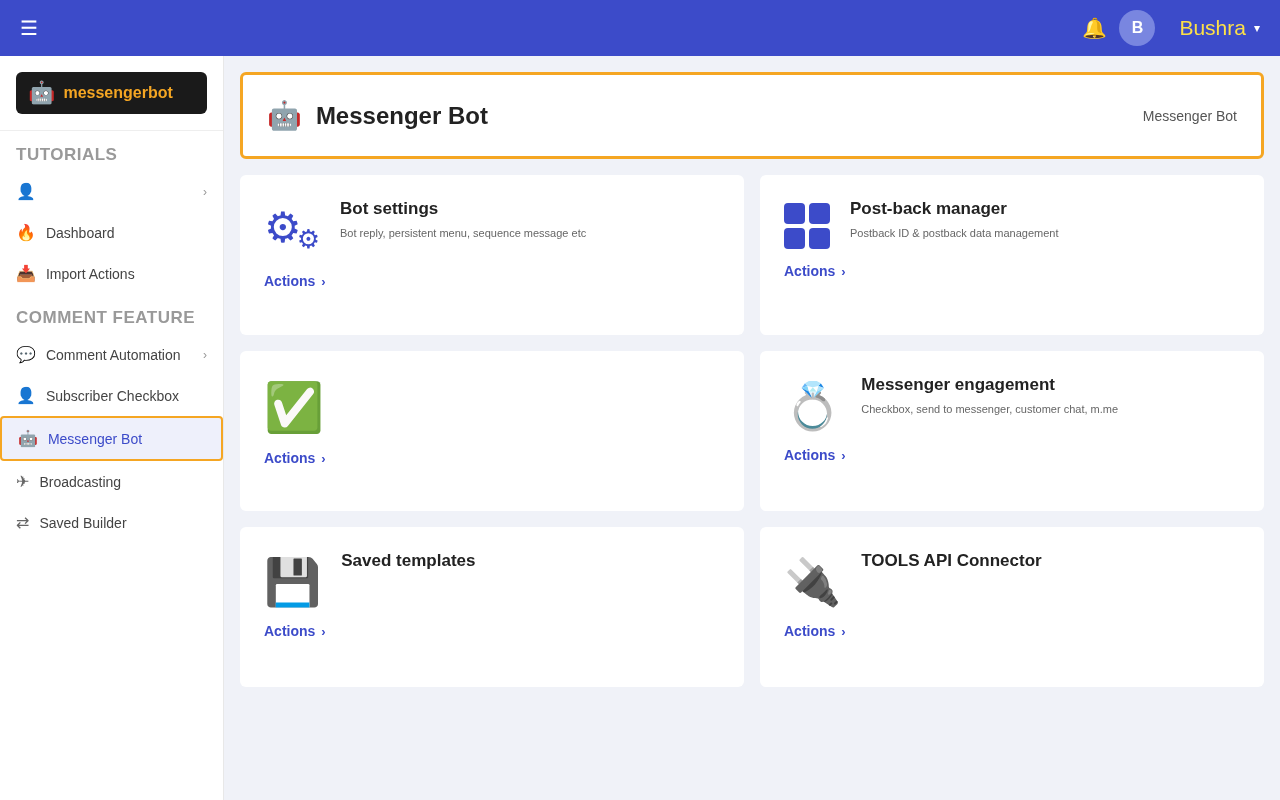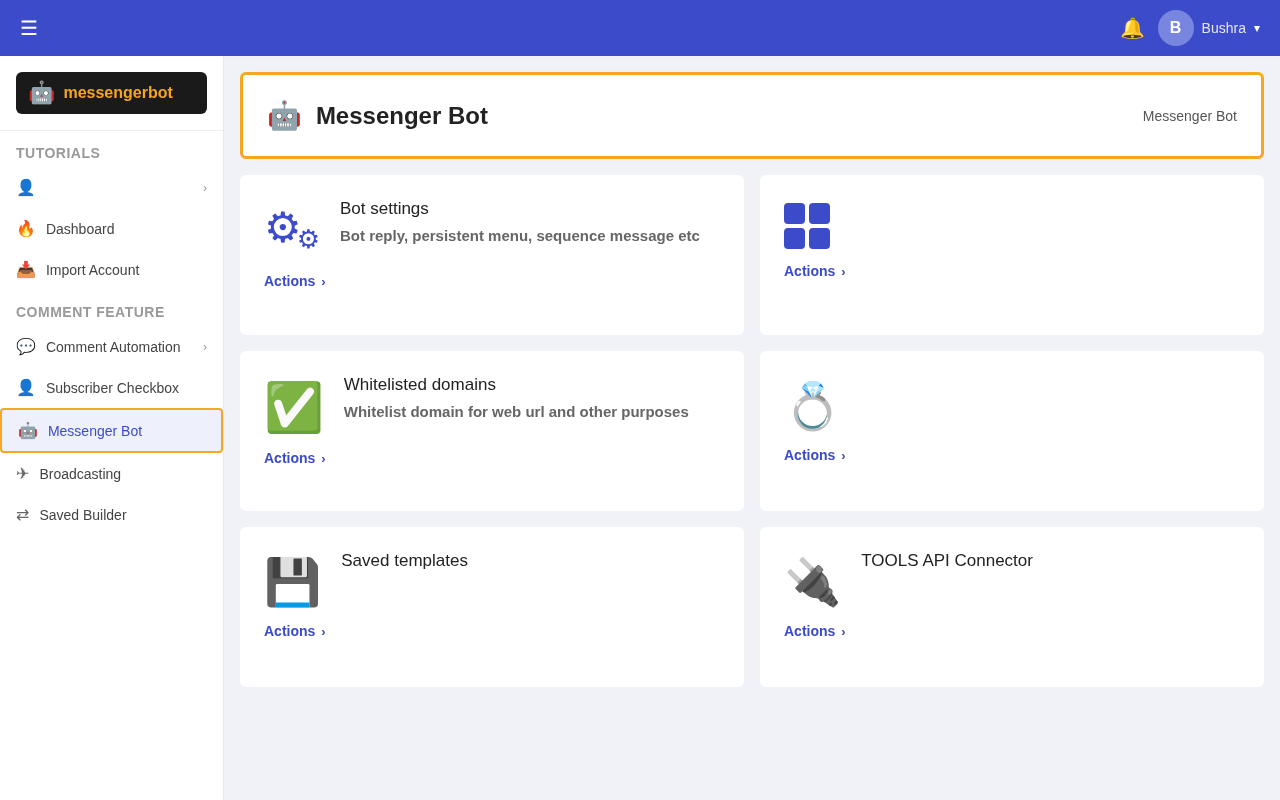--- a/index.html
+++ b/index.html
@@ -14,21 +14,21 @@
       justify-content: space-between;
       padding: 0 20px;
       flex-shrink: 0;
     }
     .topnav-left { display: flex; align-items: center; gap: 16px; }
     .hamburger { color: white; font-size: 20px; cursor: pointer; }
     .topnav-right { display: flex; align-items: center; gap: 12px; color: white; }
     .bell-icon { font-size: 20px; color: white; }
     .user-area { display: flex; align-items: center; gap: 8px; cursor: pointer; }
     .avatar { width: 36px; height: 36px; border-radius: 50%; background: #7986e0; display: flex; align-items: center; justify-content: center; color: white; font-size: 16px; font-weight: bold; }
-    .username { color: #e5e5e5; font-size: 14px; }
+    .username { color: #fde047; font-size: 21px; margin-left: 16px; }
     .caret { color: white; font-size: 12px; }
 
     
     .layout { display: flex; flex: 1; overflow: hidden; }
 
     
     .sidebar {
       width: 224px;
       background: white;
       flex-shrink: 0;
@@ -46,21 +46,21 @@
       padding: 8px 12px;
       display: flex;
       align-items: center;
       gap: 8px;
     }
     .logo-icon { font-size: 22px; }
     .logo-text { color: white; font-size: 16px; font-weight: bold; }
     .logo-text span { color: #f5a623; }
 
     .sidebar-section-label {
-      font-size: 14px;
+      font-size: 17px;
       color: #999;
       font-weight: 600;
       letter-spacing: 0.5px;
       padding: 14px 16px 6px;
       text-transform: uppercase;
     }
     .sidebar-item {
       display: flex;
       align-items: center;
       justify-content: space-between;
@@ -117,22 +117,22 @@
       border-radius: 6px;
       padding: 24px 24px 20px 24px;
       display: flex;
       flex-direction: column;
       gap: 10px;
       min-height: 160px;
     }
     .card-top { display: flex; align-items: flex-start; gap: 20px; }
     .card-icon-area { flex-shrink: 0; padding-top: 4px; }
     .card-body { flex: 1; }
-    .card-title { font-size: 17px; font-weight: 400; color: #222; margin-bottom: 6px; }
-    .card-desc { font-size: 15px; color: #666; line-height: 1.5; font-weight: bold; }
+    .card-title { font-size: 17px; font-weight: 700; color: #222; margin-bottom: 6px; }
+    .card-desc { font-size: 11px; color: #666; line-height: 1.5; }
     .card-actions { display: flex; align-items: center; gap: 6px; color: #3c4bc9; font-size: 14px; font-weight: 600; cursor: pointer; padding-top: 4px; }
     .actions-chevron { font-size: 13px; }
 
     .icon-grid { display: grid; grid-template-columns: 1fr 1fr; gap: 4px; width: 46px; height: 46px; }
     .icon-grid-cell { background: #3c4bc9; border-radius: 4px; }
   </style>
 </head>
 <body>
 
 <div class="topnav">
@@ -172,21 +172,21 @@
     <div class="sidebar-item">
       <div class="sidebar-item-inner">
         <span class="sidebar-icon">🔥</span>
         <span>Dashboard</span>
       </div>
     </div>
 
     <div class="sidebar-item">
       <div class="sidebar-item-inner">
         <span class="sidebar-icon">📥</span>
-        <span>Import Account</span>
+        <span>Import Actions</span>
       </div>
     </div>
 
     <div class="sidebar-section-label">COMMENT FEATURE</div>
     <div class="sidebar-item">
       <div class="sidebar-item-inner">
         <span class="sidebar-icon">💬</span>
         <span>Comment Automation</span>
       </div>
       <span class="sidebar-chevron">›</span>
@@ -252,47 +252,51 @@
       <div class="card">
         <div class="card-top">
           <div class="card-icon-area">
             <div class="icon-grid">
               <div class="icon-grid-cell"></div>
               <div class="icon-grid-cell"></div>
               <div class="icon-grid-cell"></div>
               <div class="icon-grid-cell"></div>
             </div>
           </div>
+          <div class="card-body">
+            <div class="card-title">Post-back manager</div>
+            <div class="card-desc">Postback ID &amp; postback data management</div>
+          </div>
         </div>
         <div class="card-actions">
           <span>Actions</span>
           <span class="actions-chevron">›</span>
         </div>
       </div>
 
       <div class="card">
         <div class="card-top">
           <div class="card-icon-area">
             <span style="font-size:48px;color:#3c4bc9;">✅</span>
           </div>
-          <div class="card-body">
-            <div class="card-title">Whitelisted domains</div>
-            <div class="card-desc">Whitelist domain for web url and other purposes</div>
-          </div>
         </div>
         <div class="card-actions">
           <span>Actions</span>
           <span class="actions-chevron">›</span>
         </div>
       </div>
 
       <div class="card">
         <div class="card-top">
           <div class="card-icon-area">
             <span style="font-size:46px;color:#3c4bc9;">💍</span>
+          </div>
+          <div class="card-body">
+            <div class="card-title">Messenger engagement</div>
+            <div class="card-desc">Checkbox, send to messenger, customer chat, m.me</div>
           </div>
         </div>
         <div class="card-actions">
           <span>Actions</span>
           <span class="actions-chevron">›</span>
         </div>
       </div>
 
       <div class="card">
         <div class="card-top">

